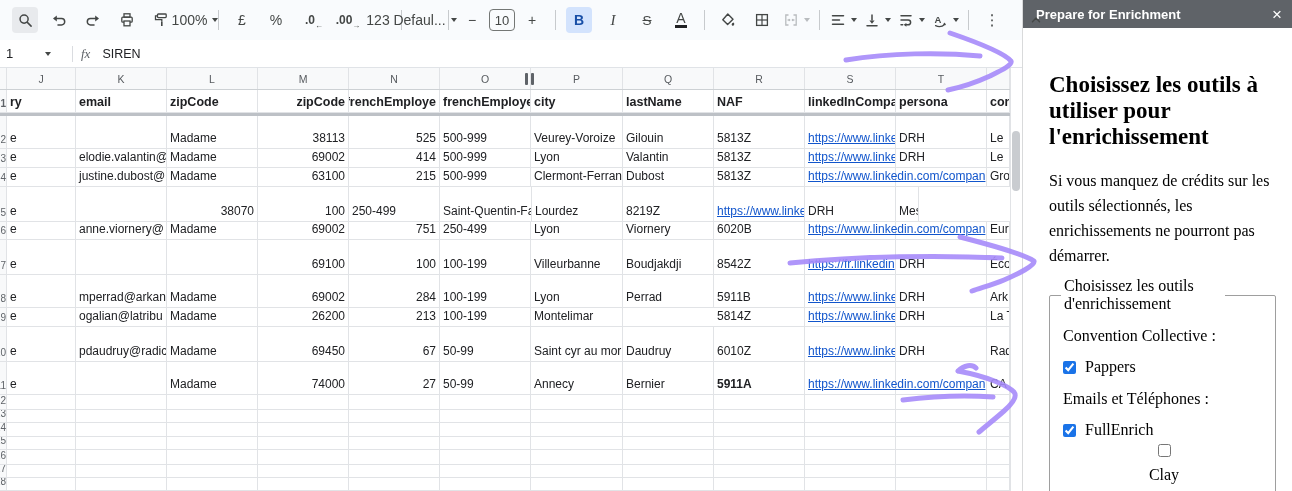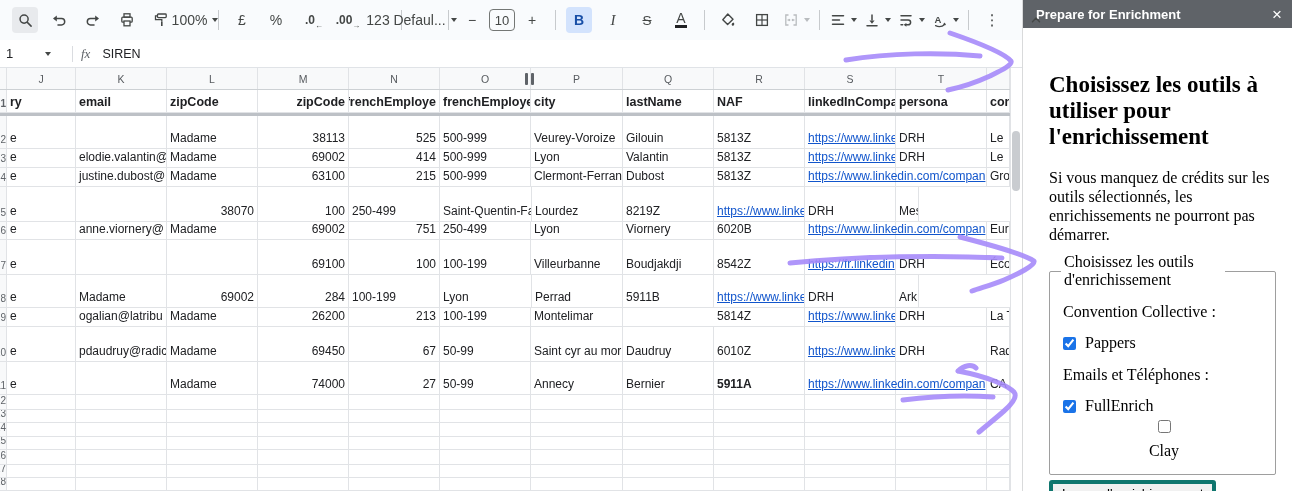--- a/index.html
+++ b/index.html
@@ -65,21 +65,21 @@
 
   
   .sidebar{width:270px;height:491px;background:#fff;border-left:1px solid #d9dadb;box-sizing:border-box;
     display:flex;flex-direction:column;}
   .sb-header{height:28px;flex:0 0 auto;background:#5f6368;color:#fff;display:flex;align-items:center;
     justify-content:space-between;padding:0 10px 0 13px;}
   .sb-title{font-size:13px;font-weight:700;}
   .sb-close{color:#fff;font-size:17px;line-height:1;cursor:default;}
   .sb-body{flex:1;padding:0 16px 0 26px;font-family:"Liberation Serif",serif;color:#000;}
   .sb-heading{font-size:23px;line-height:26px;font-weight:700;margin:44px 0 0 0;}
-  .sb-warning{font-size:16px;line-height:19px;margin:18px 0 9px 0;}
+  .sb-warning{font-size:16px;line-height:25px;margin:18px 0 9px 0;}
   .sb-fieldset{margin:8px 0 0 0;border:1px solid #9e9e9e;border-radius:2px;padding:0 10px 14px 11px;}
   .sb-legend{font-size:16px;line-height:18px;max-width:158px;padding:0 3px;}
   .grp{font-size:16px;margin:14px 0 0 2px;}
   .cb-row{display:flex;align-items:center;gap:9px;font-size:16px;margin:13px 0 0 2px;}
   .cb-row + .cb-row{margin-top:5px;flex-direction:column;}
   .cb-row input{width:13px;height:13px;margin:0;accent-color:#1a73e8;}
   .sb-button{margin:5px 0 0 0;font-family:"Liberation Sans",sans-serif;font-size:13.5px;color:#000;
     background:#f1f1f1;border:4px solid #0f766e;border-radius:3px;padding:2px 9px;}
 </style>
 </head>
@@ -603,20 +603,23 @@
             <div class="g-cell" style="width: 23px; flex: 0 0 23px;">
               <span>Éco</span>
             </div>
           </div>
           <div class="g-row" style="height: 33px;">
             <div class="g-cell c-num" style="width: 7px; flex: 0 0 7px;">
               <span>8</span>
             </div>
             <div class="g-cell" style="width: 69px; flex: 0 0 69px;">
               <span>e</span>
+            </div>
+            <div class="g-cell" style="width: 91px; flex: 0 0 91px;">
+              <span>mperrad@arkan</span>
             </div>
             <div class="g-cell" style="width: 91px; flex: 0 0 91px;">
               <span>Madame</span>
             </div>
             <div class="g-cell al-r" style="width: 91px; flex: 0 0 91px;">
               <span>69002</span>
             </div>
             <div class="g-cell al-r" style="width: 91px; flex: 0 0 91px;">
               <span>284</span>
             </div>

